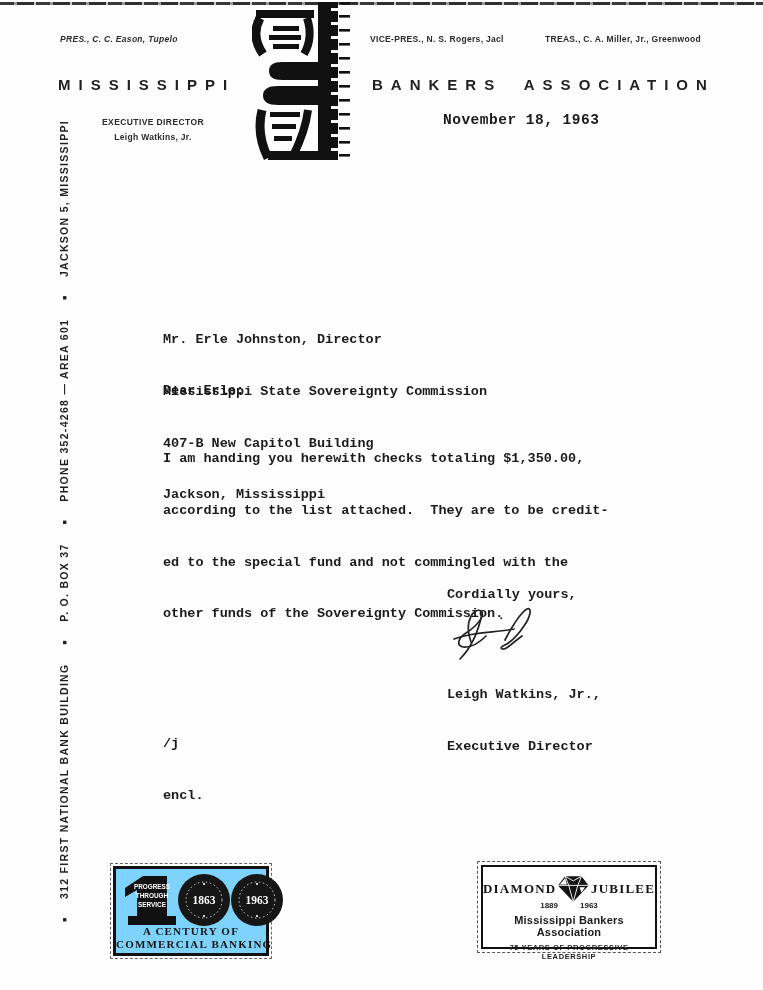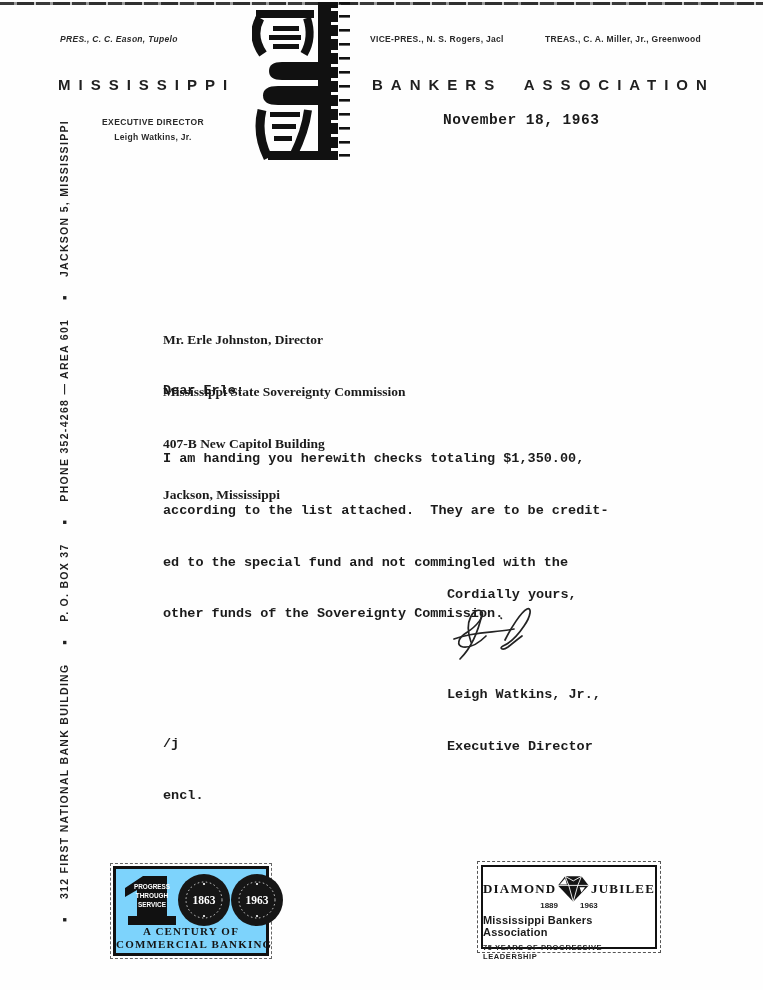--- a/index.html
+++ b/index.html
@@ -43,21 +43,21 @@
     position:absolute; left:0; right:0; bottom:3px; text-align:center;
     font-family:"Liberation Serif", serif; font-weight:bold;
     font-size:11px; letter-spacing:1.2px; line-height:12.5px; color:#151515; white-space:nowrap;
   }
   .jubilee {
     left:477px; top:861px; width:184px; height:92px;
     border:1px dashed #555; background:#fff;
   }
   .jubilee .inner {
     position:absolute; left:3px; top:3px; right:3px; bottom:3px;
-    border:2px solid #111; text-align:left;
+    border:2px solid #111; text-align:center;
   }
   .jubilee .titlerow {
     margin-top:7px; display:flex; justify-content:center; align-items:center;
     font-family:"Liberation Serif", serif; font-weight:bold; font-size:13px;
     letter-spacing:1.2px; color:#131313;
   }
   .jubilee .years {
     display:flex; justify-content:center; gap:22px; margin-top:-3px;
     font-size:8px; font-weight:bold; color:#222;
   }
@@ -140,21 +140,21 @@
     <span class="sq">■</span>
     <span>312 FIRST NATIONAL BANK BUILDING</span>
     <span class="sq">■</span>
     <span>P. O. BOX 37</span>
     <span class="sq">■</span>
     <span>PHONE 352-4268 — AREA 601</span>
     <span class="sq">■</span>
     <span>JACKSON 5, MISSISSIPPI</span>
   </div>
 
-  <div class="abs tw block" style="left:163px; top:297px;font-family:Liberation Serif, serif;">
+  <div class="abs tw block" style="left:163px; top:297px;">
     <div>Mr. Erle Johnston, Director</div>
     <div>Mississippi State Sovereignty Commission</div>
     <div>407-B New Capitol Building</div>
     <div>Jackson, Mississippi</div>
   </div>
 
   <div class="abs tw block" style="left:163px; top:382px;text-align:center;">Dear Erle:</div>
 
   <div class="abs tw block" style="left:163px; top:416px;">
     <div>I am handing you herewith checks totaling $1,350.00,</div>

